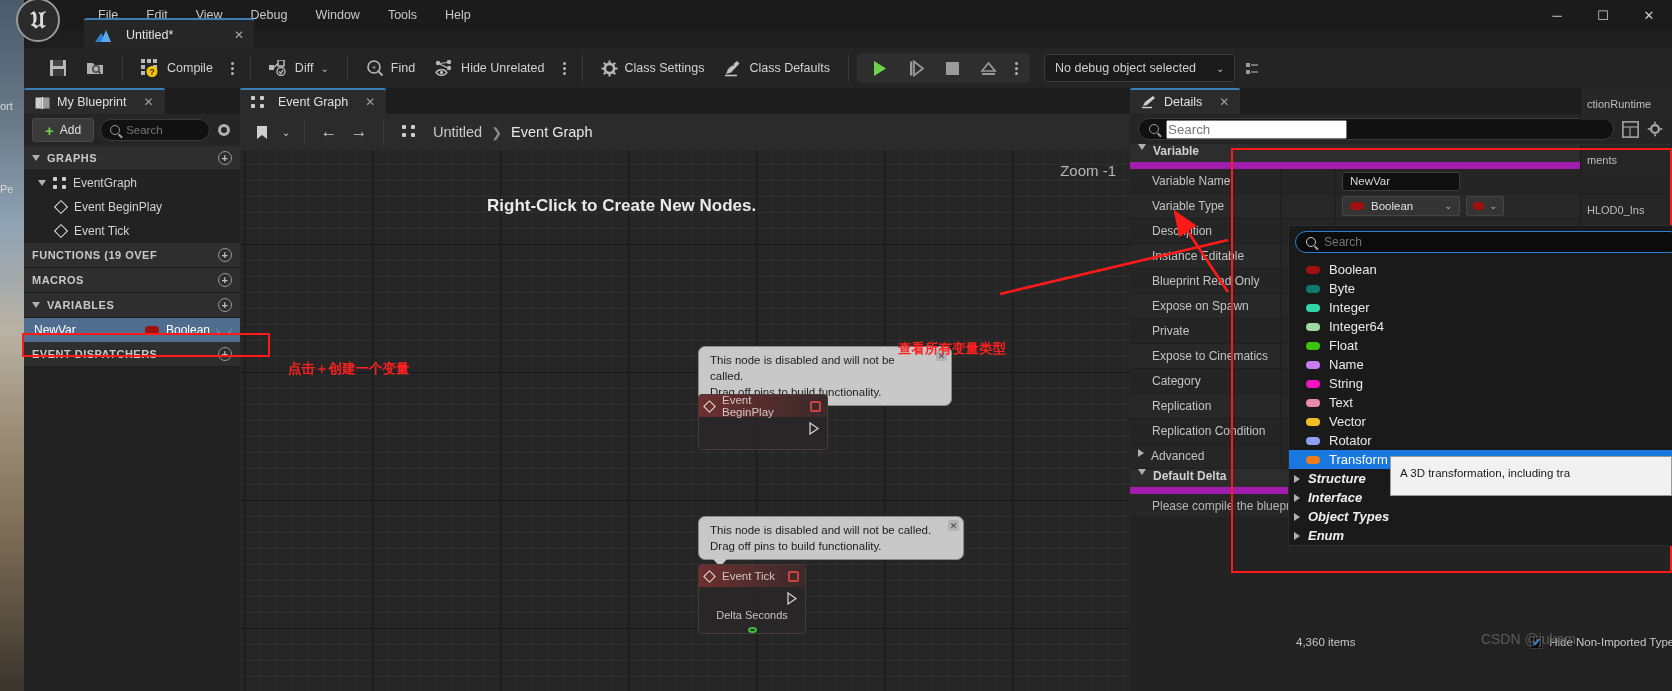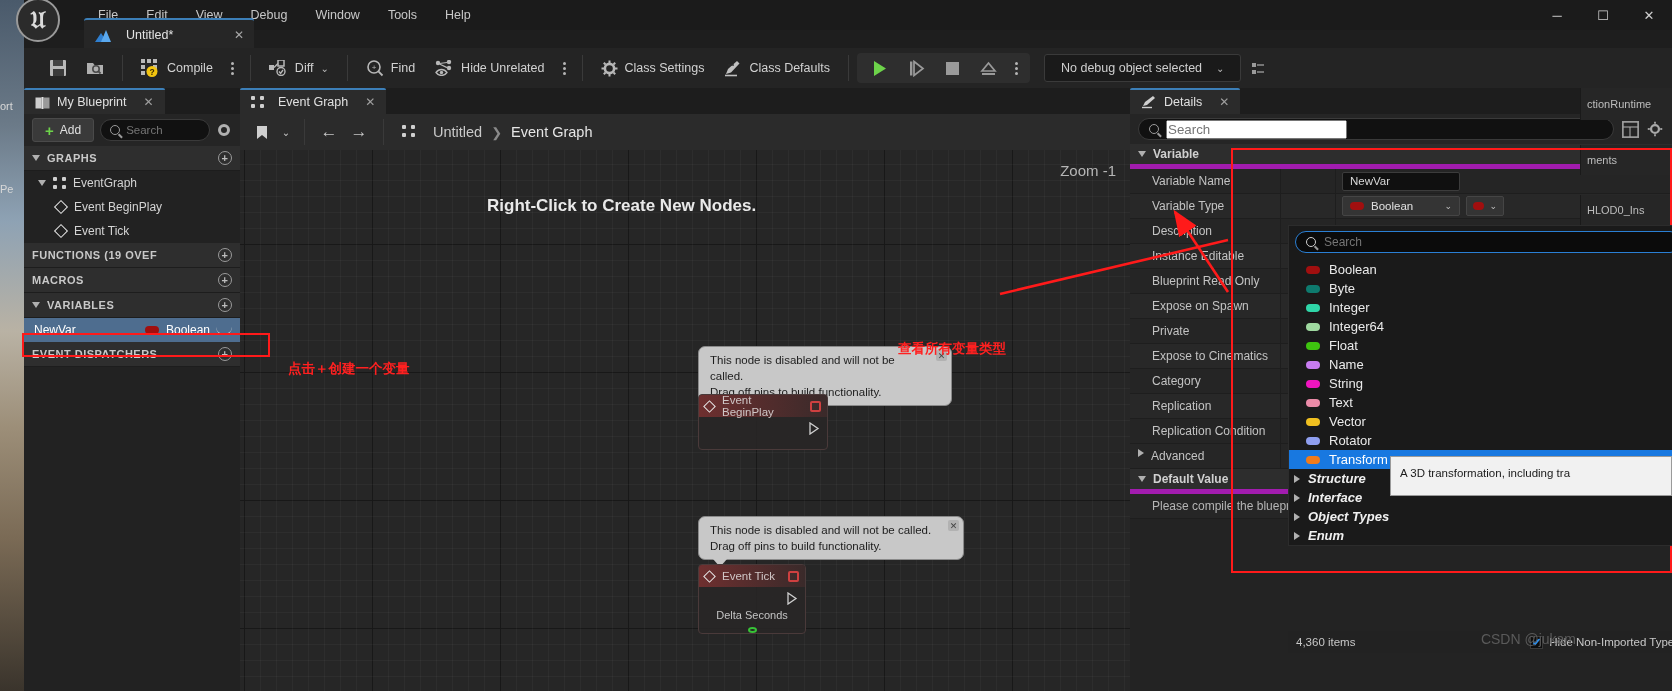--- a/index.html
+++ b/index.html
@@ -40,21 +40,21 @@
      border-left:5px solid transparent;border-right:5px solid transparent;border-bottom:12px solid #5aa9ef;}
 
   
   .toolbar{ position:absolute; left:24px; top:48px; width:1648px; height:40px; background:#242424;
      display:flex; align-items:center; padding-left:16px; gap:0;}
   .tb-btn{ display:flex; align-items:center; gap:7px; height:32px; padding:0 10px; font-size:12.5px; color:#d2d2d2; border-radius:3px;}
   .tb-sep{ width:1px; height:26px; background:#3a3a3a; margin:0 8px;}
   .kebab{ display:flex; flex-direction:column; gap:2px; padding:0 8px;}
   .kebab i{ width:3px;height:3px;border-radius:50%;background:#b5b5b5; display:block;}
   .dbg-combo{ height:28px; min-width:180px; background:#1a1a1a; border:1px solid #3a3a3a; border-radius:3px;
-     display:flex; align-items:center; padding:0 16px; gap:14px; font-size:12.5px; color:#cfcfcf;}
+     display:flex; align-items:center; padding:0 10px; gap:20px; font-size:12.5px; color:#cfcfcf;}
   .save-ico{ width:16px;height:16px;background:#b9b9b9;border-radius:1px; position:relative;}
   .save-ico:before{content:"";position:absolute;left:3px;top:0;width:10px;height:6px;background:#444;}
   .save-ico:after{content:"";position:absolute;left:2.5px;bottom:0;width:11px;height:7px;background:#3a3a3a;}
 
   
   .ptab{ height:26px; display:flex; align-items:center; gap:7px; padding:0 11px; font-size:12.5px;
      background:#2b2b2b; border-top:2px solid #3c7fb8; color:#e0e0e0; border-radius:2px 2px 0 0;}
   .ptab .x{ color:#a0a0a0; font-size:12px; margin-left:10px;}
 
   
@@ -139,22 +139,22 @@
   .redbox{ position:absolute; border:2px solid #ff1a1a; pointer-events:none;}
   svg.arrow{ position:absolute; left:0; top:0; width:1672px; height:691px; pointer-events:none; z-index:40;}
 
   
   .details{ position:absolute; left:1130px; top:88px; width:542px; height:603px; background:#232323;}
   .dt-tabrow{ height:26px; background:#1d1d1d; display:flex;}
   .dt-srchrow{ height:30px; display:flex; align-items:center; gap:8px; padding:3px 8px; background:#252525;}
   .dt-srch{ flex:1; height:22px; border-radius:11px; background:#111; border:1px solid #3a3a3a;
      display:flex;align-items:center;gap:7px;padding:0 10px;}
   .dt-ico{ width:17px;height:17px;border:1.4px solid #9a9a9a;}
-  .cat-hdr{ height:25px; background:#2d2d2d; display:flex; align-items:center; padding:0 8px;
-     font-size:12px; font-weight:bold; color:#d0d0d0; border-bottom:5px solid #a21caf;}
+  .cat-hdr{ height:25px; background:#2d2d2d; display:flex; padding:0 8px;
+     font-size:12px; font-weight:bold; color:#d0d0d0; border-bottom:7px solid #a21caf;}
   .prow{ height:25px; display:flex; align-items:center; border-bottom:1px solid #1e1e1e; background:#282828;}
   .prow:nth-child(even){ background:#252525;}
   .plabel{ width:150px; padding-left:22px; font-size:12px; color:#c3c3c3; }
   .pmid{ width:55px; border-left:1px solid #1e1e1e; height:100%;}
   .pval{ flex:1; border-left:1px solid #1e1e1e; height:100%; display:flex; align-items:center; padding:0 6px;}
   .txtfield{ height:19px; width:118px; background:#101010; border:1px solid #3c3c3c; border-radius:2px;
      display:flex; align-items:center; padding:0 7px; font-size:11.5px; color:#d8d8d8;}
   .typecombo{ height:20px; width:118px; background:#343434; border:1px solid #454545; border-radius:2px;
      display:flex; align-items:center; gap:7px; padding:0 7px; font-size:11.5px; color:#e0e0e0;}
   .typecombo .cv{ margin-left:auto; font-size:9px; color:#c0c0c0;}
@@ -640,21 +640,21 @@
       <div class="plabel" style="padding-left:8px;display:flex;align-items:flex-start;">
         <span class="tri right"></span>
         <span>Advanced</span>
       </div>
       <div class="pmid"></div>
         <div class="pval"></div>
     </div>
 
     <div class="cat-hdr">
       <span class="tri"></span>
-      <span>Default Value</span>
+      <span>Default Delta</span>
     </div>
     <div class="prow" style="background:#262626;">
       <div class="plabel" style="width:auto;color:#b5b5b5;">Please compile the blueprint</div>
     </div>
   </div>
 
   <div class="rightstub" style="top:88px; height:32px;">ctionRuntime</div>
   <div class="rightstub" style="top:145px; height:30px;">ments</div>
   <div class="rightstub" style="top:195px; height:30px;">HLOD0_Ins</div>
 

